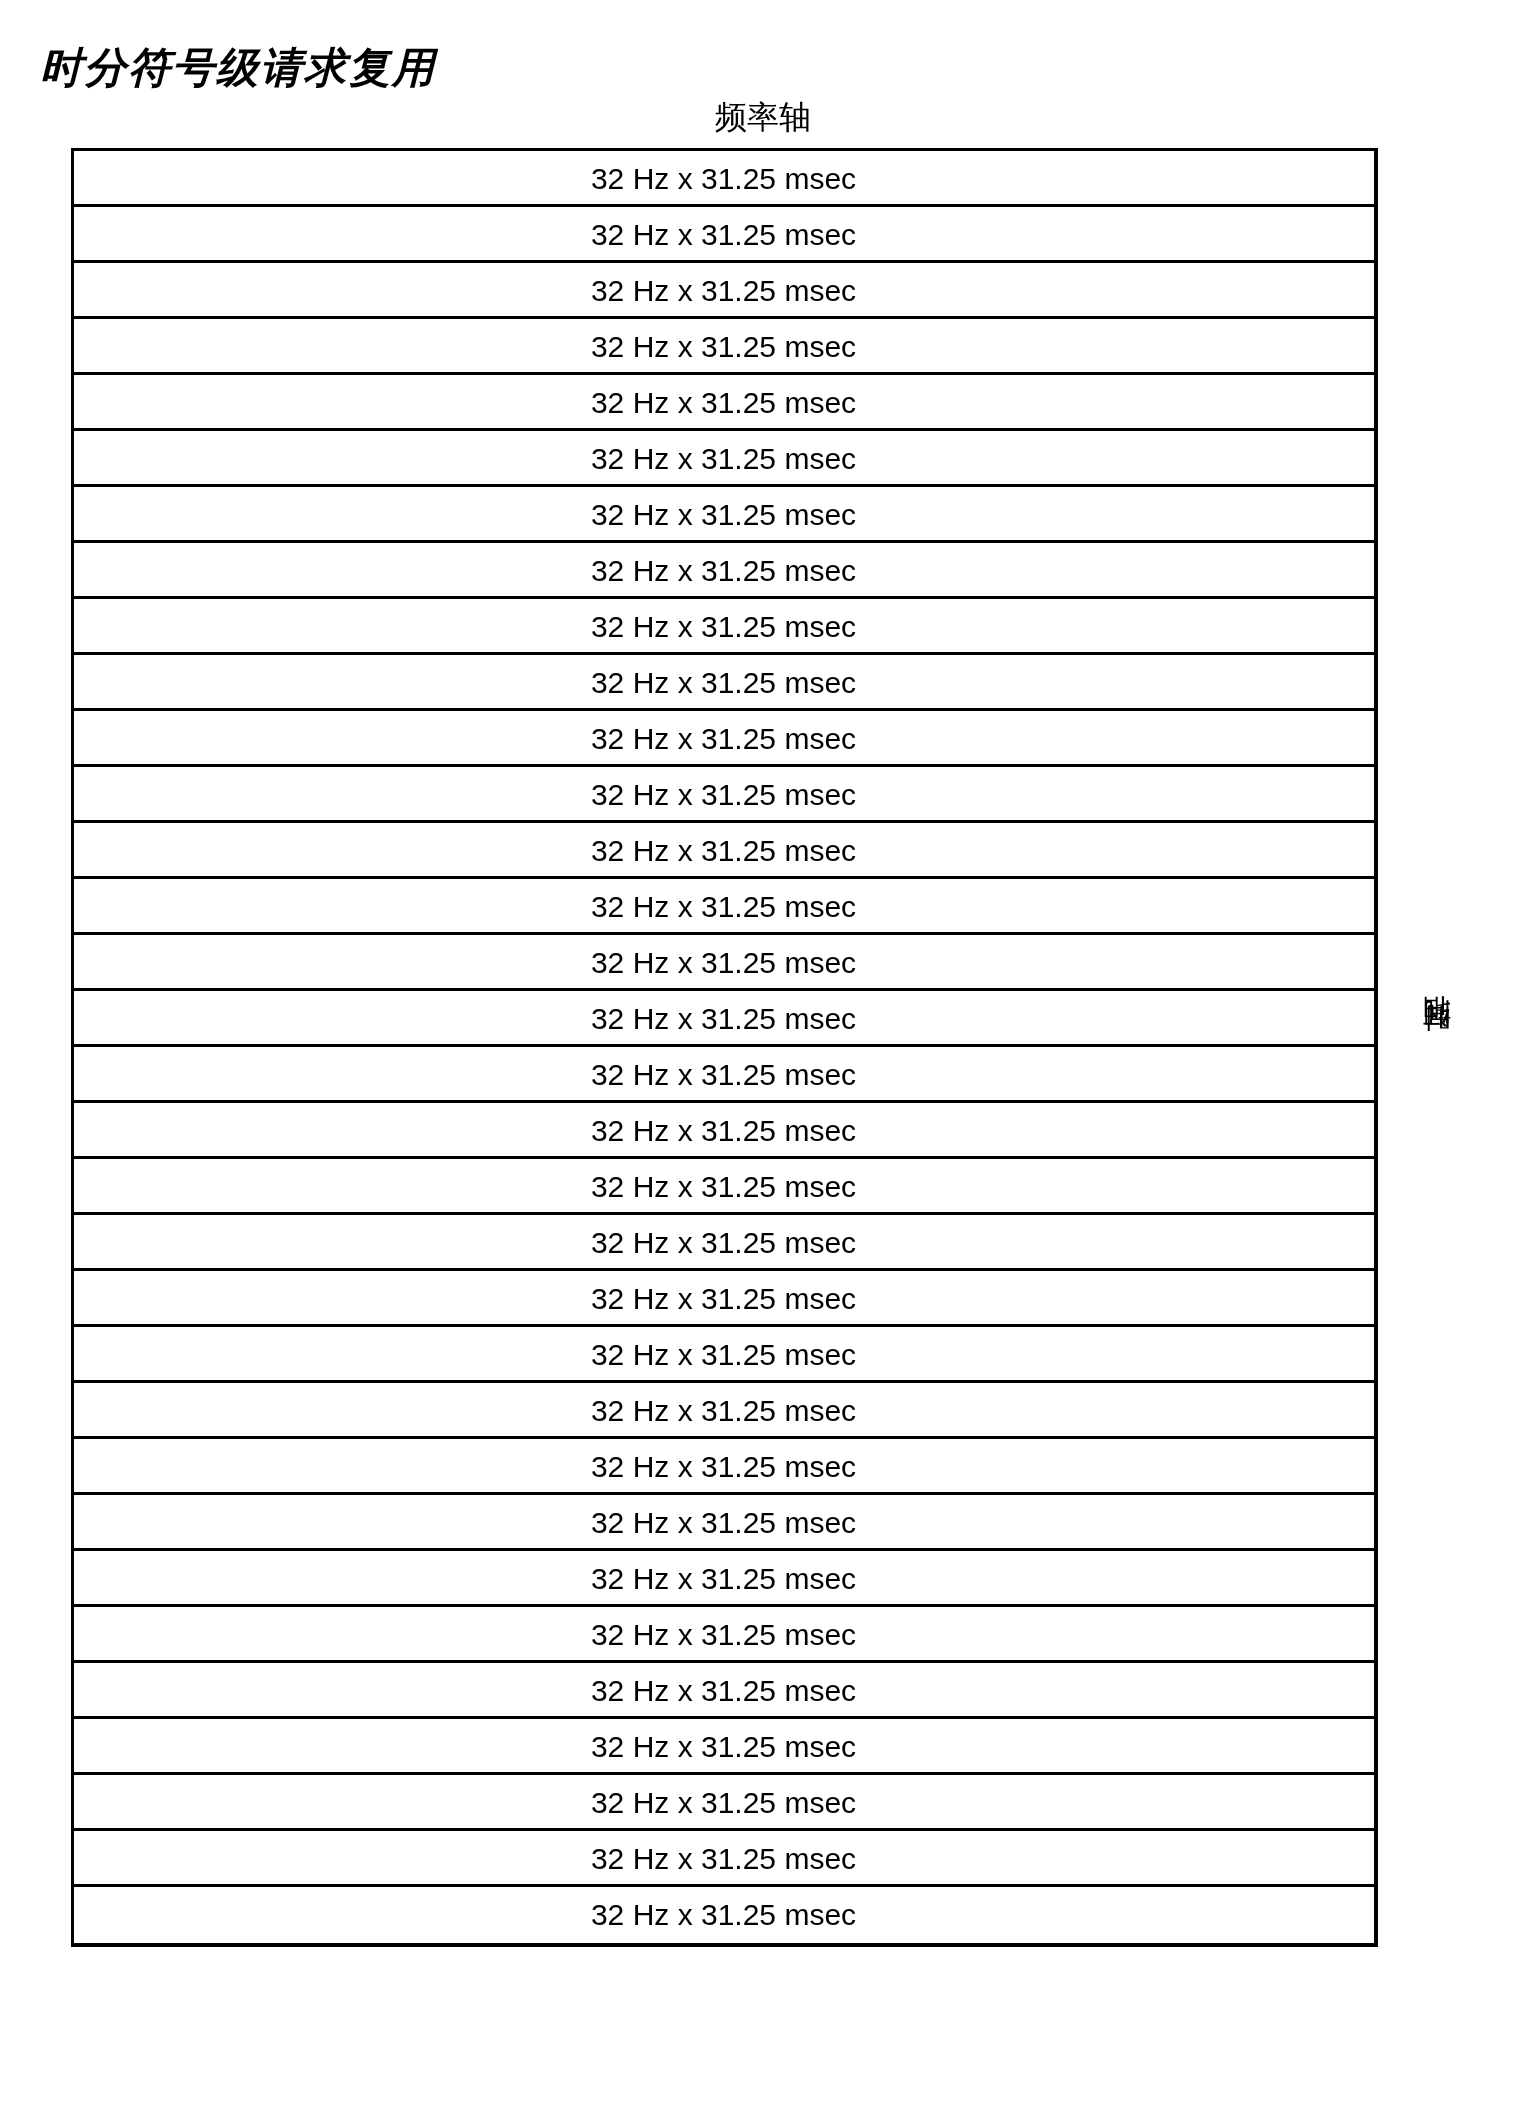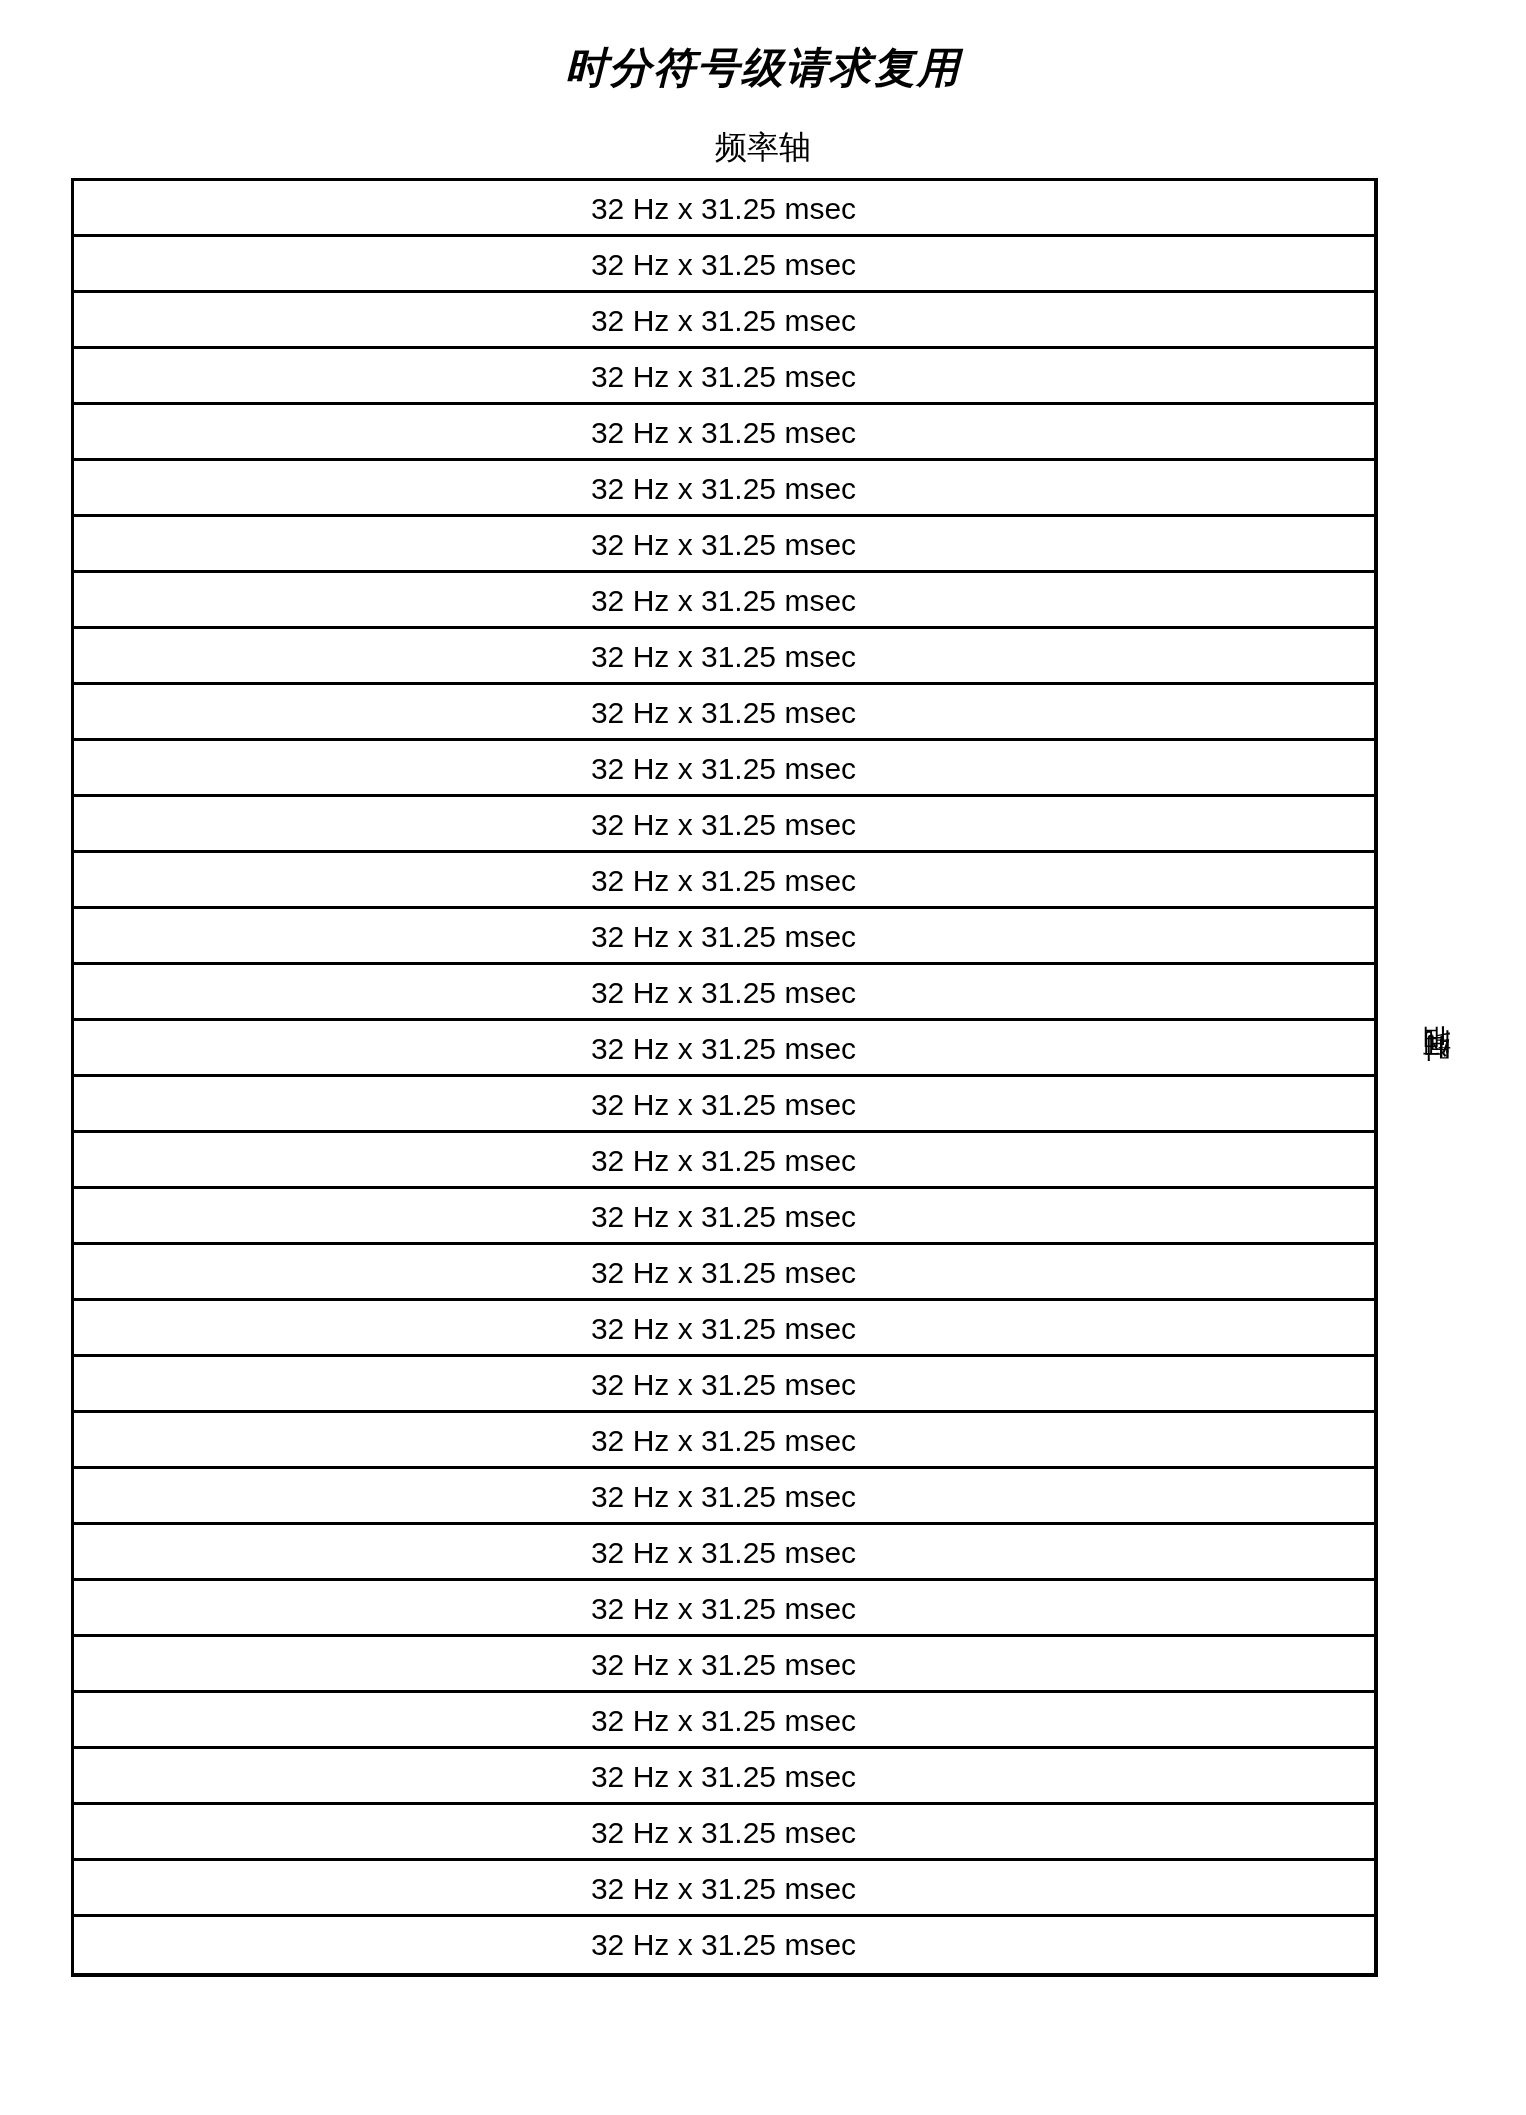--- a/index.html
+++ b/index.html
@@ -3,25 +3,23 @@
 <meta charset="utf-8">
 <style>
   body {
     margin: 0;
     padding: 40px;
     font-family: "SimSun", "宋体", serif;
     background: #fff;
     color: #000;
   }
   .title {
-    text-align: center;
     font-size: 42px;
     font-style: italic;
     font-weight: bold;
-    margin-bottom: 30px;
     letter-spacing: 2px;
     font-family: Liberation Mono, monospace;
   }
   .freq-axis-label {
     text-align: center;
     font-size: 32px;
     margin-bottom: 8px;
     font-family: "SimSun", "宋体", serif;
   }
   .wrapper {

